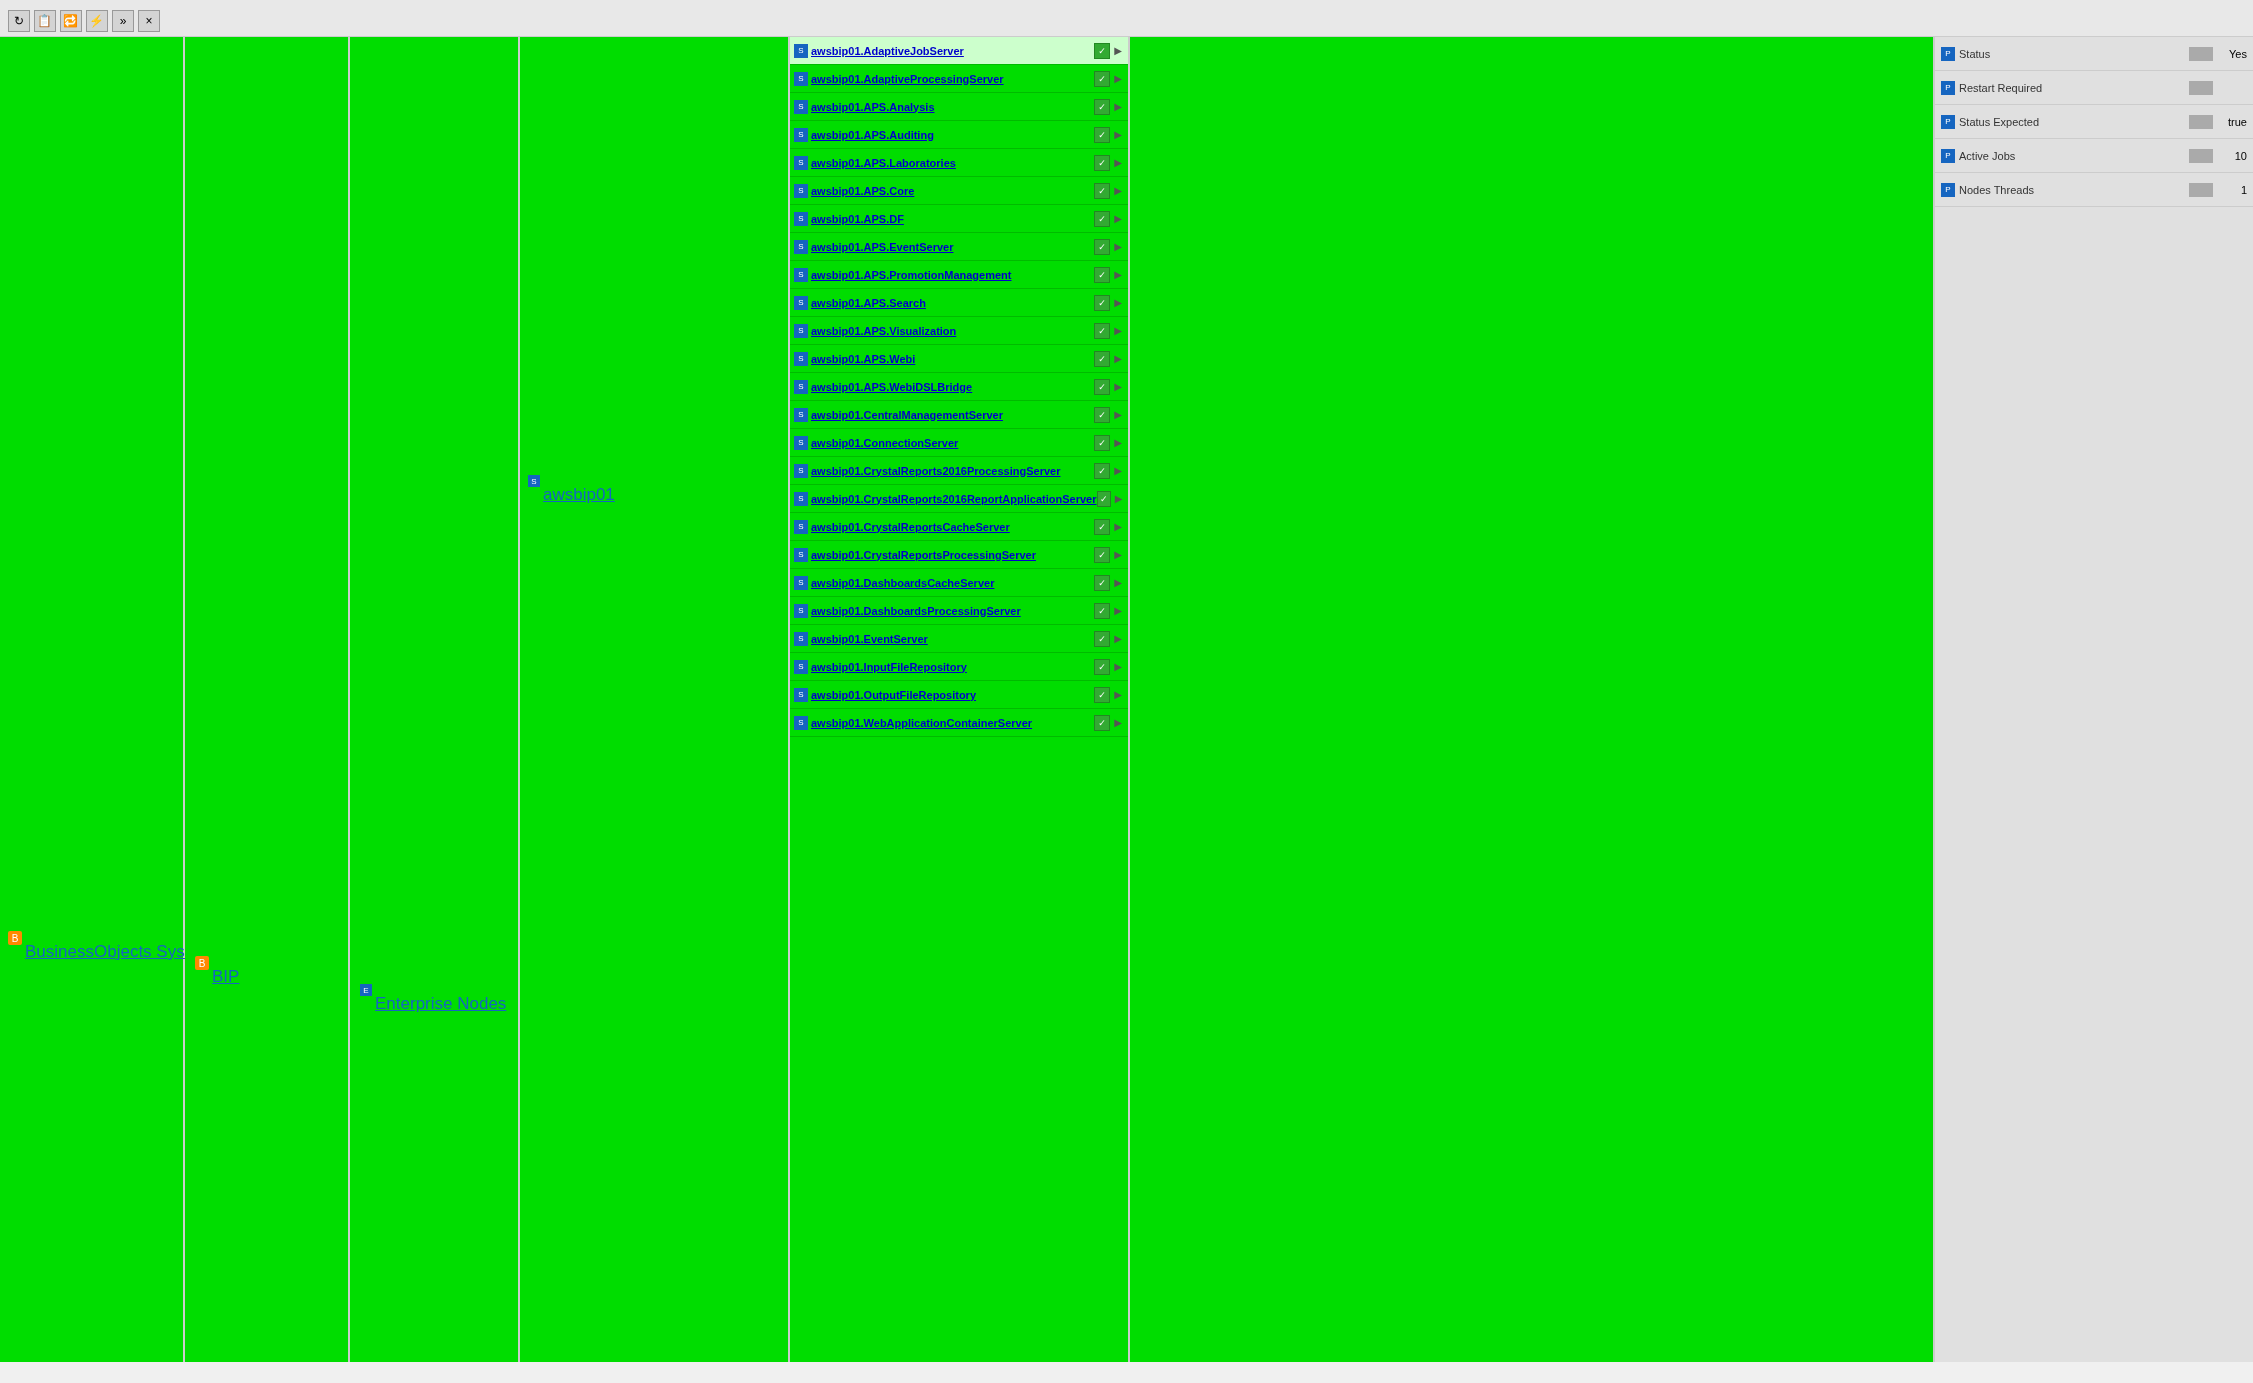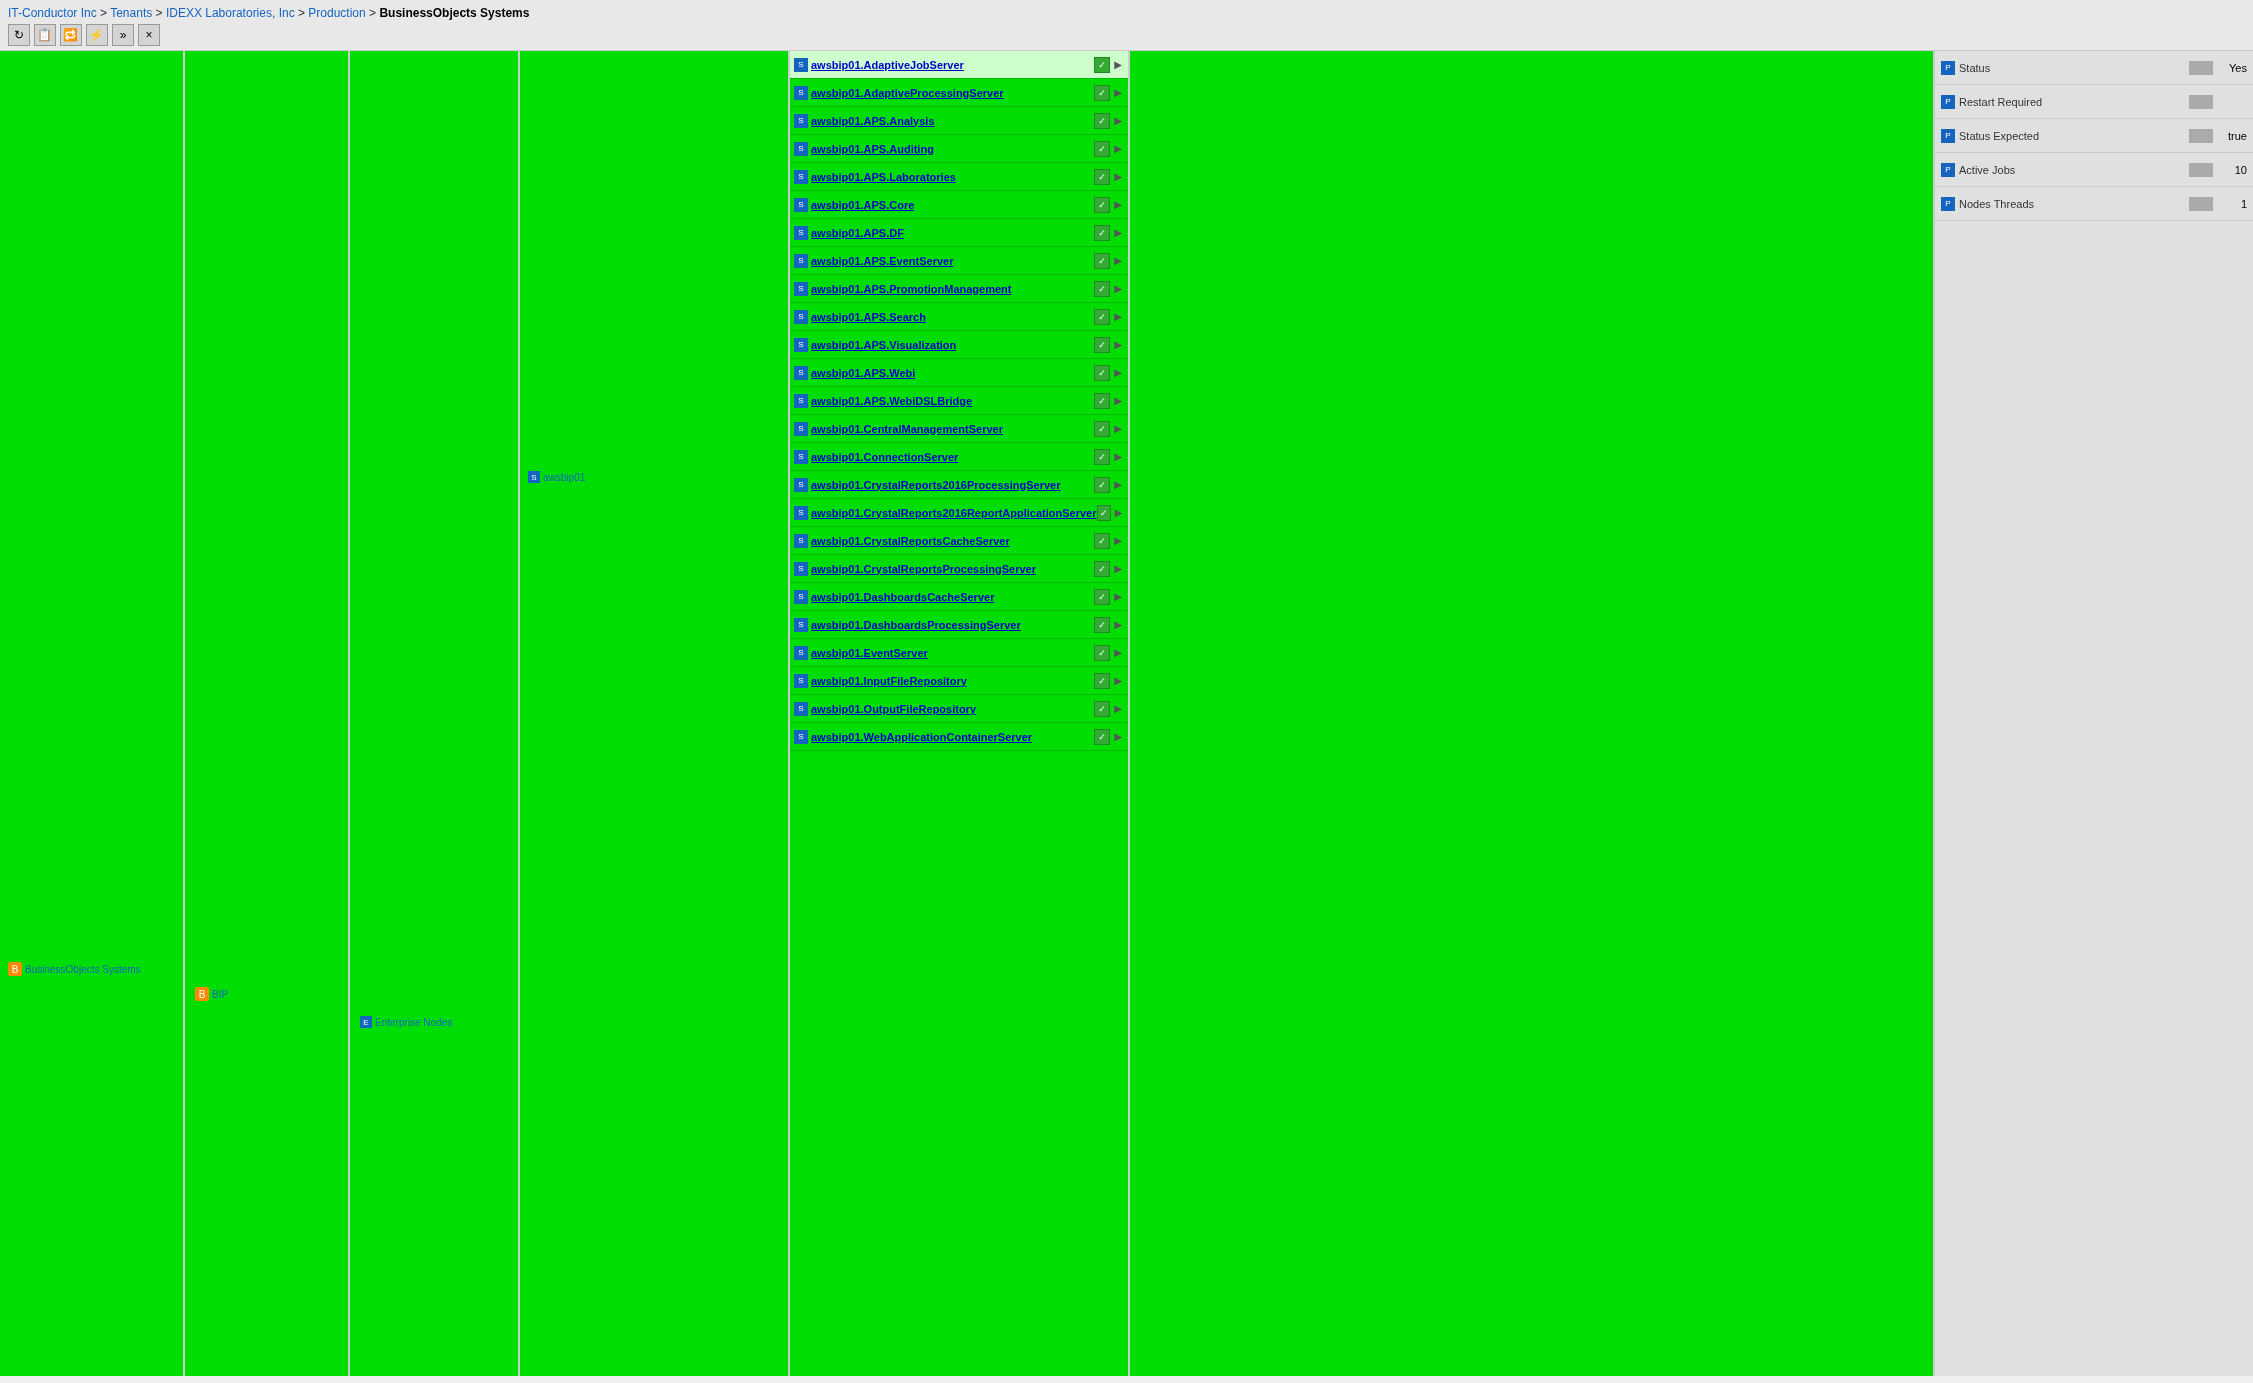--- a/index.html
+++ b/index.html
@@ -89,22 +89,24 @@
       height: 12px;
       background: #1565c0;
       color: white;
       font-size: 8px;
       display: inline-flex;
       align-items: center;
       justify-content: center;
     }
     .tree-label {
       color: #1565c0;
-      font-size: 10px;
+      font-size: 17px;
+      text-decoration: underline;
       cursor: pointer;
+      margin-top: 28px;
     }
 
     
     .server-list-col {
       width: 340px;
       background: #00dd00;
       border-right: 2px solid #ccc;
       position: relative;
       flex-shrink: 0;
       overflow: hidden;
@@ -220,31 +222,20 @@
     
     .green-fill {
       background: #00dd00;
       flex: 1;
     }
   </style>
 </head>
 <body>
 
 <div class="header">
-  <div class="breadcrumb">
-    <a href="#">IT-Conductor Inc</a>
-    <span> &gt; </span>
-    <a href="#">Tenants</a>
-    <span> &gt; </span>
-    <a href="#">IDEXX Laboratories, Inc</a>
-    <span> &gt; </span>
-    <a href="#">Production</a>
-    <span> &gt; </span>
-    <strong class="current">BusinessObjects Systems</strong>
-  </div>
   <div class="toolbar">
     <button class="toolbar-btn">↻</button>
     <button class="toolbar-btn">📋</button>
     <button class="toolbar-btn">🔁</button>
     <button class="toolbar-btn">⚡</button>
     <button class="toolbar-btn">»</button>
     <button class="toolbar-btn">×</button>
   </div>
 </div>
 

